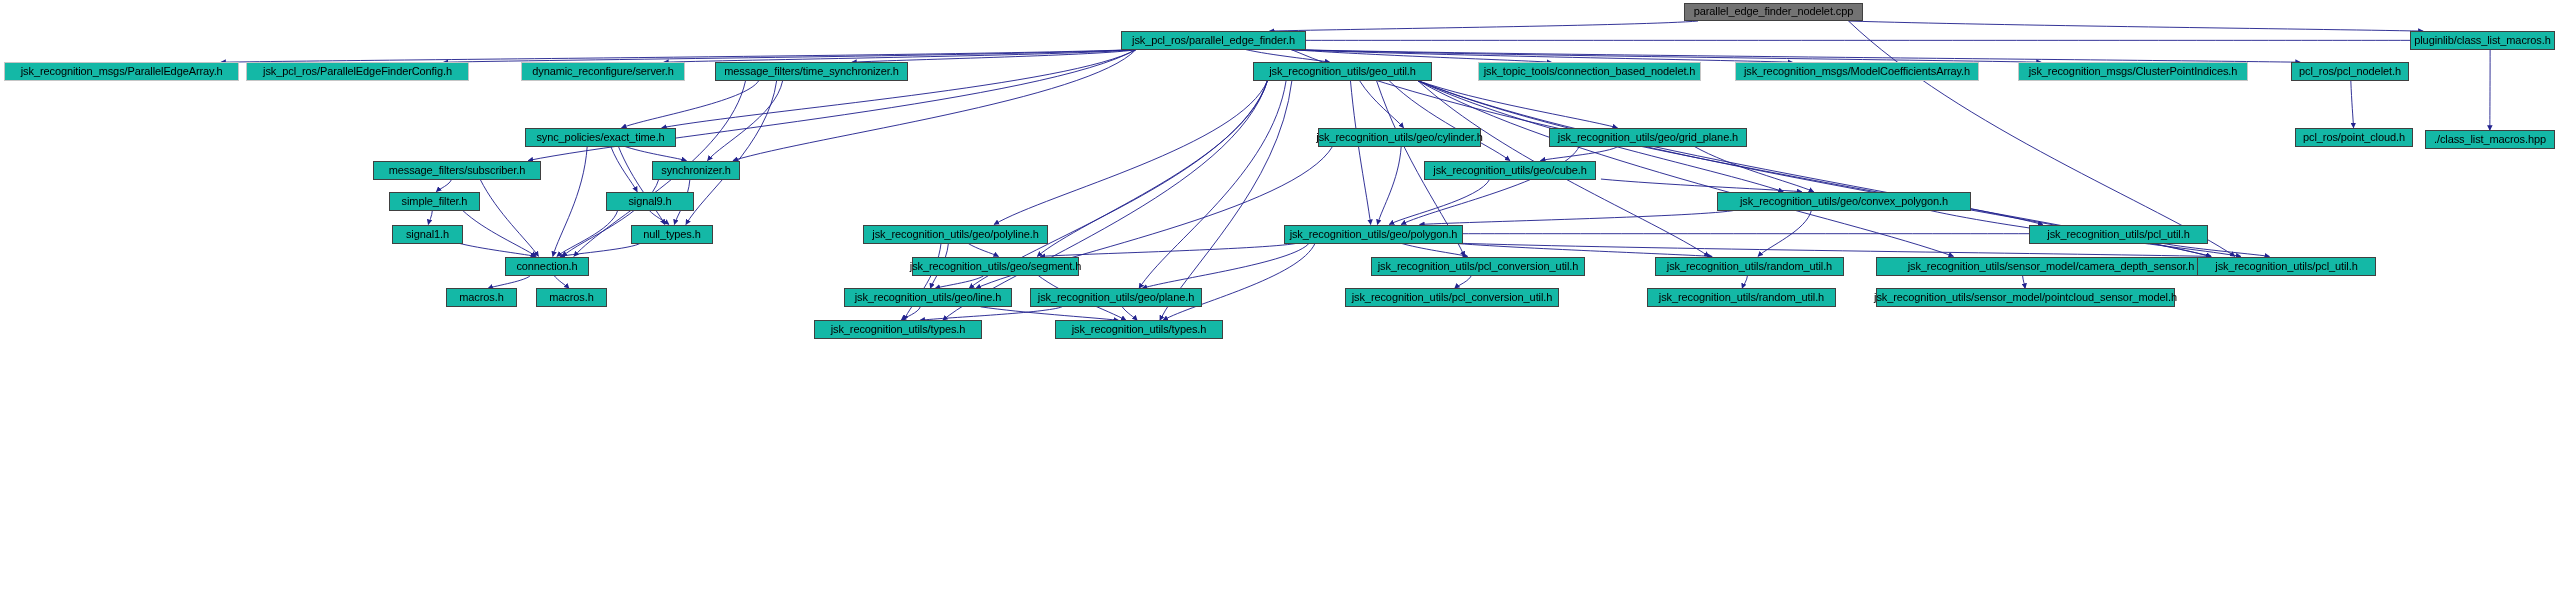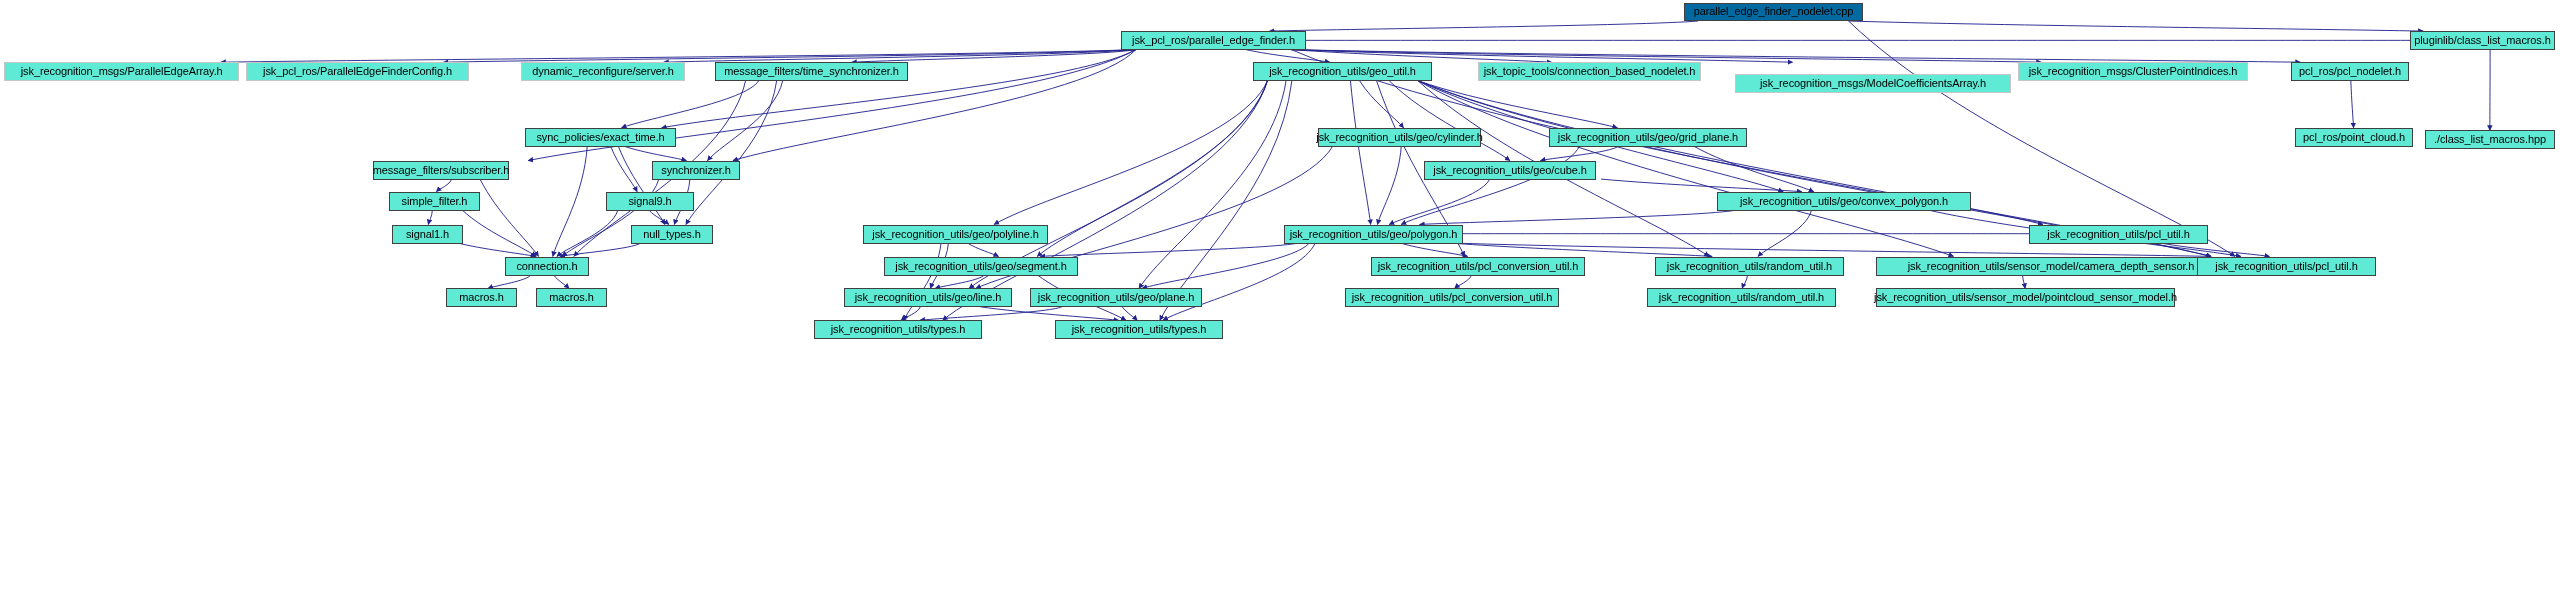--- a/index.html
+++ b/index.html
@@ -10,30 +10,30 @@
     background:#ffffff;
     font-family:"Liberation Sans", sans-serif;
     overflow:hidden;
   }
   #edges{position:absolute;left:0;top:0;width:2576px;height:596px;pointer-events:none;}
   .node{
     position:absolute;
     box-sizing:border-box;
     display:flex;align-items:center;justify-content:center;
     white-space:nowrap;
-    background:#5eead4;
+    background:#14b8a6;
     border:0.8px solid #000000;
     color:#000000;
     font-size:11px;
     line-height:1;
     height:18.5px;
     letter-spacing:-0.1px;
   }
   .node.root{
-    background:#0369a1;
+    background:#737373;
     border:0.8px solid #404040;
   }
   .node.plain{
     border:0.8px solid #c6c6c6;
   }
   .node.strong{
     border:0.8px solid #404040;
   }
 </style>
 </head>
@@ -136,41 +136,41 @@
   <div id="nodes-layer">
       <div class="node root" style="left: 1684px; top: 2.5px; width: 179px;">parallel_edge_finder_nodelet.cpp</div>
       <div class="node strong" style="left: 1121px; top: 31px; width: 185px;">jsk_pcl_ros/parallel_edge_finder.h</div>
       <div class="node strong" style="left: 2410px; top: 31px; width: 145px;">pluginlib/class_list_macros.h</div>
       <div class="node plain" style="left: 4.2px; top: 62px; width: 235px;">jsk_recognition_msgs/ParallelEdgeArray.h</div>
       <div class="node plain" style="left: 246px; top: 62px; width: 223px;">jsk_pcl_ros/ParallelEdgeFinderConfig.h</div>
       <div class="node plain" style="left: 521px; top: 62px; width: 164px;">dynamic_reconfigure/server.h</div>
       <div class="node strong" style="left: 715px; top: 62px; width: 193px;">message_filters/time_synchronizer.h</div>
       <div class="node strong" style="left: 1253px; top: 62px; width: 179px;">jsk_recognition_utils/geo_util.h</div>
       <div class="node plain" style="left: 1478px; top: 62px; width: 223px;">jsk_topic_tools/connection_based_nodelet.h</div>
-      <div class="node plain" style="left: 1735px; top: 74px; width: 276px;">jsk_recognition_msgs/ModelCoefficientsArray.h</div>
+      <div class="node plain" style="left: 1735px; top: 62px; width: 244px;">jsk_recognition_msgs/ModelCoefficientsArray.h</div>
       <div class="node plain" style="left: 2018px; top: 62px; width: 230px;">jsk_recognition_msgs/ClusterPointIndices.h</div>
       <div class="node strong" style="left: 2291px; top: 62px; width: 118px;">pcl_ros/pcl_nodelet.h</div>
       <div class="node strong" style="left: 2425px; top: 130px; width: 130px;">./class_list_macros.hpp</div>
       <div class="node strong" style="left: 525px; top: 128px; width: 151px;">sync_policies/exact_time.h</div>
       <div class="node strong" style="left: 2295px; top: 128px; width: 118px;">pcl_ros/point_cloud.h</div>
       <div class="node strong" style="left: 1318px; top: 128px; width: 163px;">jsk_recognition_utils/geo/cylinder.h</div>
       <div class="node strong" style="left: 1549px; top: 128px; width: 198px;">jsk_recognition_utils/geo/grid_plane.h</div>
-      <div class="node strong" style="left: 373px; top: 161px; width: 136px;">message_filters/subscriber.h</div>
+      <div class="node strong" style="left: 373px; top: 161px; width: 168px;">message_filters/subscriber.h</div>
       <div class="node strong" style="left: 652px; top: 161px; width: 88px;">synchronizer.h</div>
       <div class="node strong" style="left: 1424px; top: 161px; width: 172px;">jsk_recognition_utils/geo/cube.h</div>
       <div class="node strong" style="left: 389px; top: 192px; width: 91px;">simple_filter.h</div>
       <div class="node strong" style="left: 606px; top: 192px; width: 88px;">signal9.h</div>
       <div class="node strong" style="left: 1717px; top: 192px; width: 254px;">jsk_recognition_utils/geo/convex_polygon.h</div>
       <div class="node strong" style="left: 392px; top: 225px; width: 71px;">signal1.h</div>
       <div class="node strong" style="left: 631px; top: 225px; width: 82px;">null_types.h</div>
       <div class="node strong" style="left: 2029px; top: 225px; width: 179px;">jsk_recognition_utils/pcl_util.h</div>
       <div class="node strong" style="left: 863px; top: 225px; width: 185px;">jsk_recognition_utils/geo/polyline.h</div>
       <div class="node strong" style="left: 1284px; top: 225px; width: 179px;">jsk_recognition_utils/geo/polygon.h</div>
       <div class="node strong" style="left: 505px; top: 257px; width: 84px;">connection.h</div>
-      <div class="node strong" style="left: 884px; top: 257px; width: 194px;">jsk_recognition_utils/geo/segment.h</div>
+      <div class="node strong" style="left: 912px; top: 257px; width: 167px;">jsk_recognition_utils/geo/segment.h</div>
       <div class="node strong" style="left: 1371px; top: 257px; width: 214px;">jsk_recognition_utils/pcl_conversion_util.h</div>
       <div class="node strong" style="left: 1655px; top: 257px; width: 189px;">jsk_recognition_utils/random_util.h</div>
       <div class="node strong" style="left: 1876px; top: 257px; width: 350px;">jsk_recognition_utils/sensor_model/camera_depth_sensor.h</div>
       <div class="node strong" style="left: 2197px; top: 257px; width: 179px;">jsk_recognition_utils/pcl_util.h</div>
       <div class="node strong" style="left: 446px; top: 288px; width: 71px;">macros.h</div>
       <div class="node strong" style="left: 536px; top: 288px; width: 71px;">macros.h</div>
       <div class="node strong" style="left: 844px; top: 288px; width: 168px;">jsk_recognition_utils/geo/line.h</div>
       <div class="node strong" style="left: 1030px; top: 288px; width: 172px;">jsk_recognition_utils/geo/plane.h</div>
       <div class="node strong" style="left: 1345px; top: 288px; width: 214px;">jsk_recognition_utils/pcl_conversion_util.h</div>
       <div class="node strong" style="left: 1647px; top: 288px; width: 189px;">jsk_recognition_utils/random_util.h</div>

